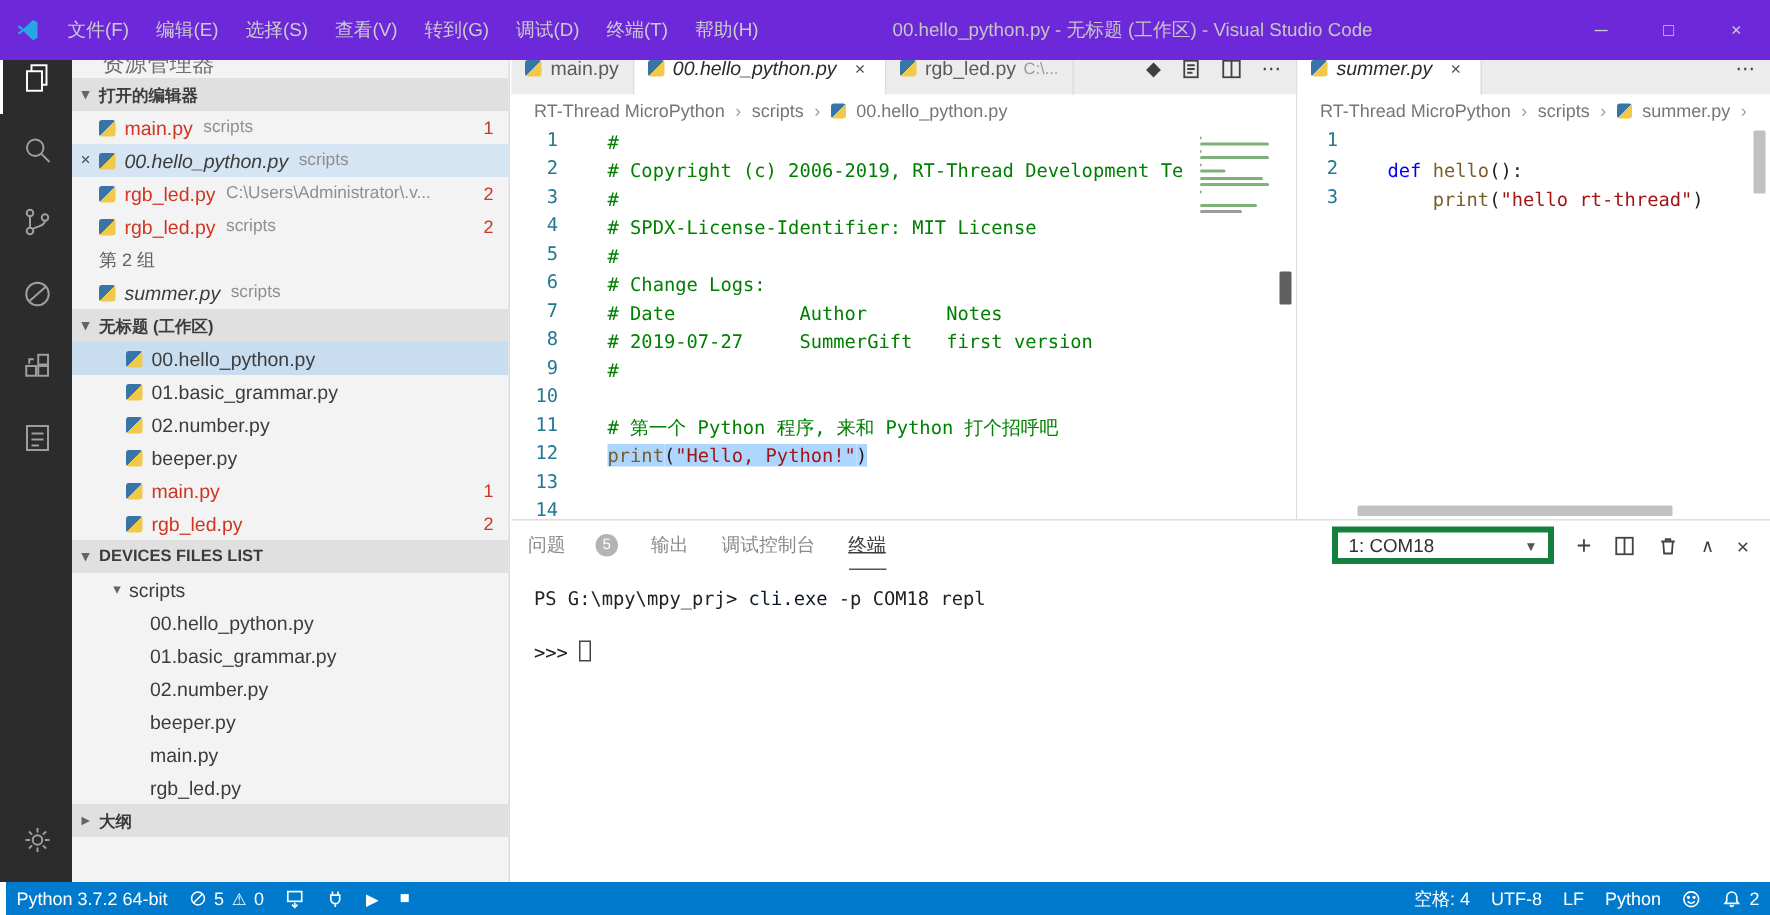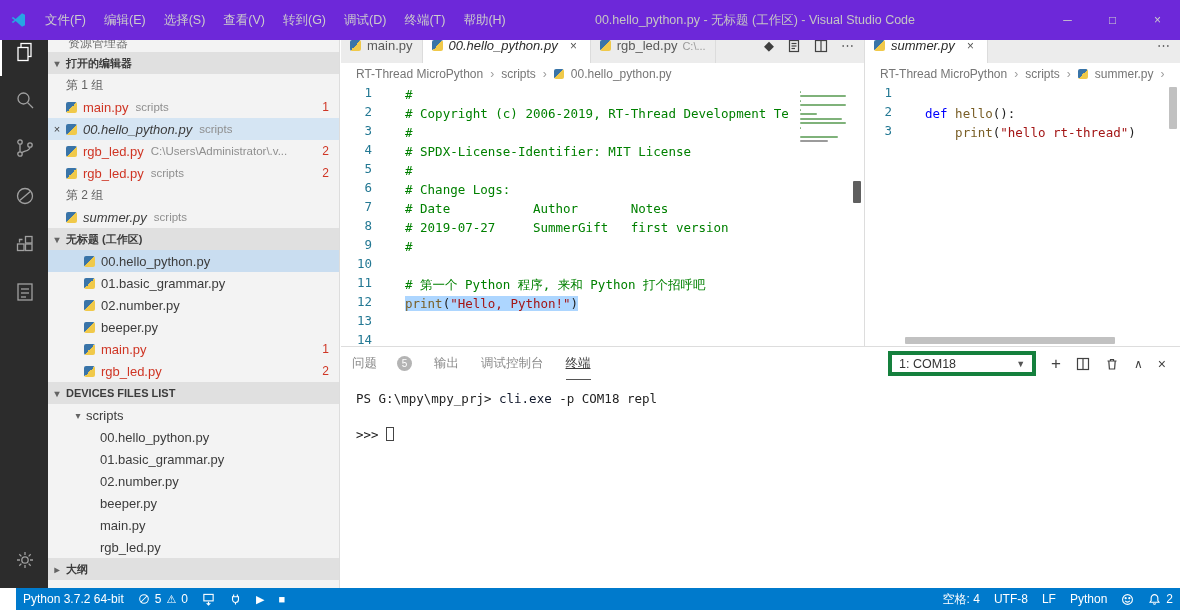--- a/index.html
+++ b/index.html
@@ -17,21 +17,21 @@
 
   
   .activitybar { position:absolute; top:28px; bottom:22px; left:0; width:48px; background:#2c2c2c; z-index:10; }
   .abar-item { width:48px; height:48px; display:flex; align-items:center; justify-content:center; opacity:.55; border-left:2px solid transparent; cursor:pointer; }
   .abar-item.active { opacity:1; border-left:2px solid #fff; }
   .abar-item svg { width:24px; height:24px; stroke:#fff; fill:none; stroke-width:1.3; }
   .abar-bottom { position:absolute; bottom:4px; left:0; }
 
   
   .sidebar { position:absolute; top:28px; bottom:22px; left:48px; width:292px; background:#f3f3f3; border-right:1px solid #ddd; overflow:hidden; color:#3c3c3c; }
-  .sidebar-title { height:24px; line-height:30px; padding-left:20px; font-size:12px; color:#6f6f6f; }
+  .sidebar-title { height:24px; line-height:30px; padding-left:20px; font-size:15px; color:#6f6f6f; }
   .sect { height:22px; display:flex; align-items:center; font-weight:bold; font-size:11px; background:#e0e0e0; cursor:pointer; }
   .sect .twisty { width:18px; text-align:center; font-size:10px; color:#646464; }
   .row { height:22px; display:flex; align-items:center; font-size:13px; cursor:pointer; padding-right:10px; white-space:nowrap; }
   .row .xcol { width:18px; text-align:center; font-size:11px; color:#424242; flex:0 0 auto; }
   .grp-label { padding-left:18px; font-size:12px; color:#616161; }
   .pyicon { width:11px; height:11px; border-radius:2px; background:linear-gradient(135deg,#3974a8 50%,#f0c94a 50%); display:inline-block; margin-right:6px; flex:0 0 auto; }
   .fname { color:#3c3c3c; }
   .fname.err { color:#cf3524; }
   .fname.ital { font-style:italic; }
   .fdesc { color:#8f8f8f; font-size:11.5px; margin-left:7px; overflow:hidden; text-overflow:ellipsis; }
@@ -98,21 +98,21 @@
   .pact.plus { font-size:17px; line-height:14px; }
   .pact.xbig { font-size:14px; }
   .pact.chev { font-size:12px; }
 
   .terminal { padding:10px 0 0 15px; font:12.5px "DejaVu Sans Mono", monospace; color:#222; }
   .tl { height:18px; line-height:18px; white-space:pre; }
   .t-pl { color:#222; } .t-cmd { color:#0f172a; }
   .cursor-box { display:inline-block; width:8px; height:14px; border:1px solid #444; vertical-align:-2px; }
 
   
-  .statusbar { position:absolute; left:16px; right:0; bottom:0; height:22px; background:#007acc; color:#fff; display:flex; align-items:center; font-size:12px; z-index:30; }
+  .statusbar { position:absolute; left:4px; right:0; bottom:0; height:22px; background:#007acc; color:#fff; display:flex; align-items:center; font-size:12px; z-index:30; }
   .sitem { padding:0 7px; height:100%; display:flex; align-items:center; gap:5px; cursor:pointer; white-space:nowrap; }
   .sb-right { margin-left:auto; display:flex; height:100%; }
   .sitem svg { stroke:#fff; fill:none; stroke-width:1.2; }
   .glyph { font-size:11px; }
 </style>
 </head>
 <body>
 
 <div id="app">
 
@@ -188,23 +188,20 @@
   </div>
 
   <div class="sidebar">
     <div class="sidebar-title">资源管理器</div>
 
     <div class="sect">
       <span class="twisty">▾</span>
       <span>打开的编辑器</span>
     </div>
 
-    <div class="row">
-      <span class="grp-label">第 1 组</span>
-    </div>
 
     <div class="row">
       <span class="xcol"></span>
       <span class="pyicon"></span>
       <span class="fname err">main.py</span>
       <span class="fdesc">scripts</span>
       <span class="rspace"></span>
       <span class="badge-num">1</span>
     </div>
 

